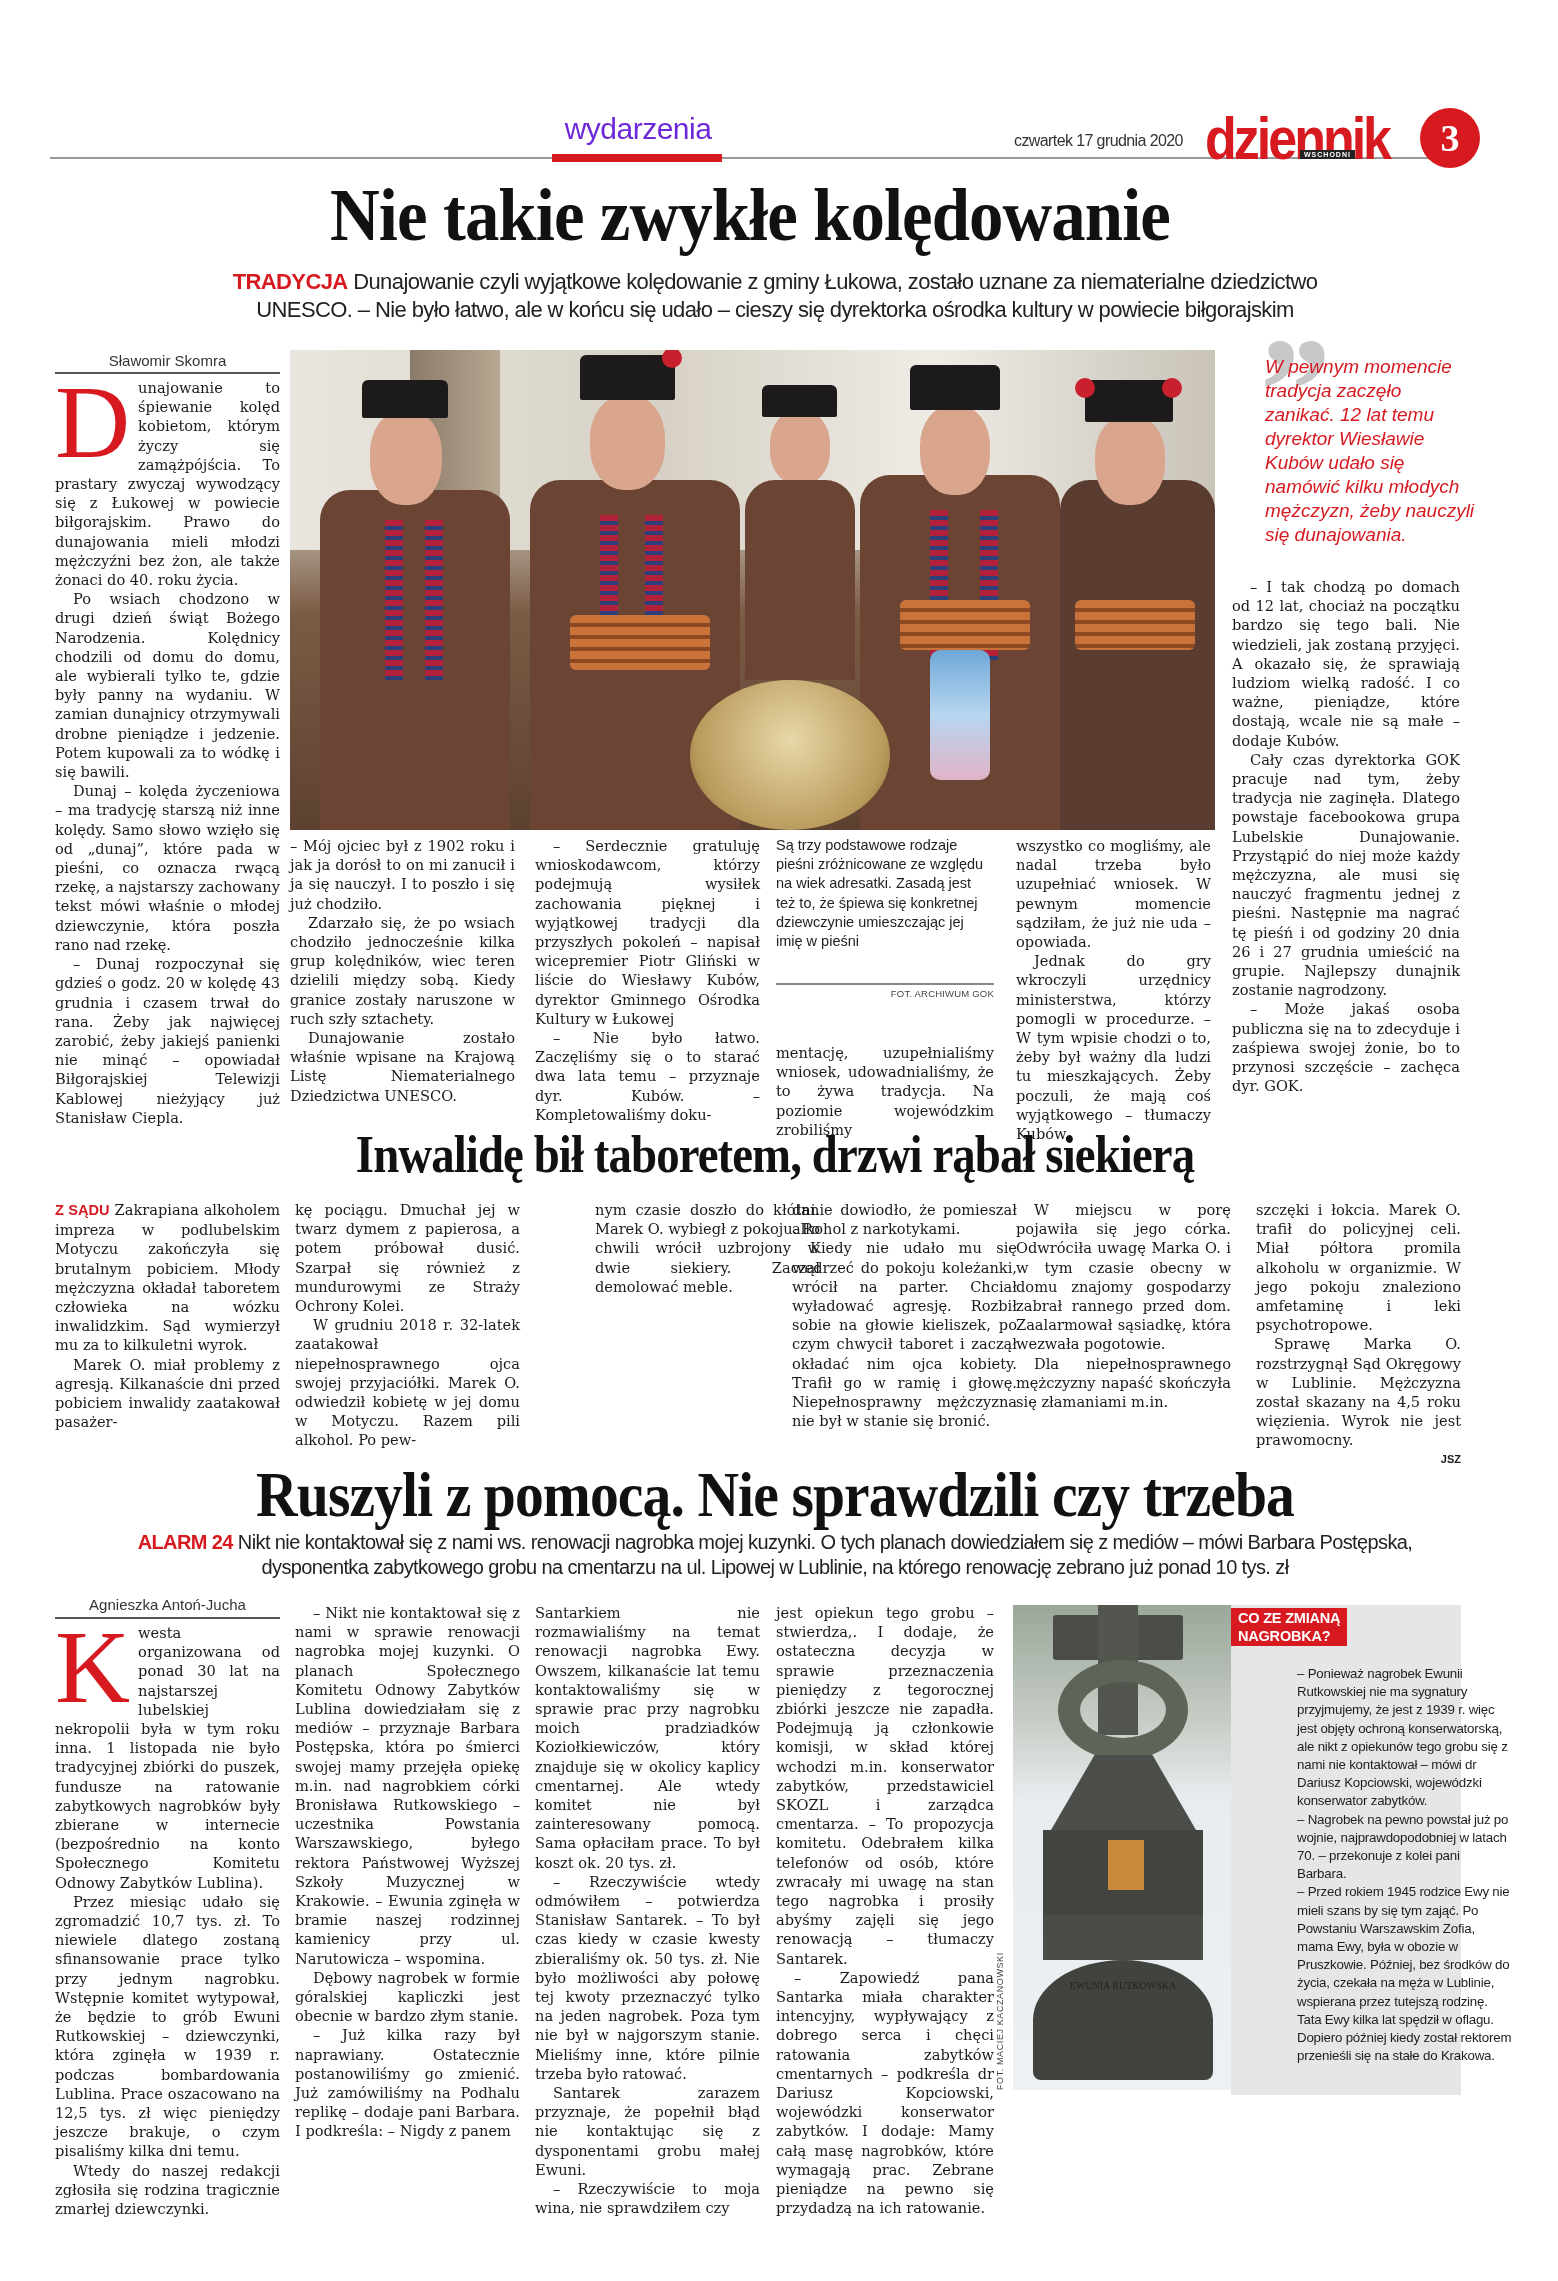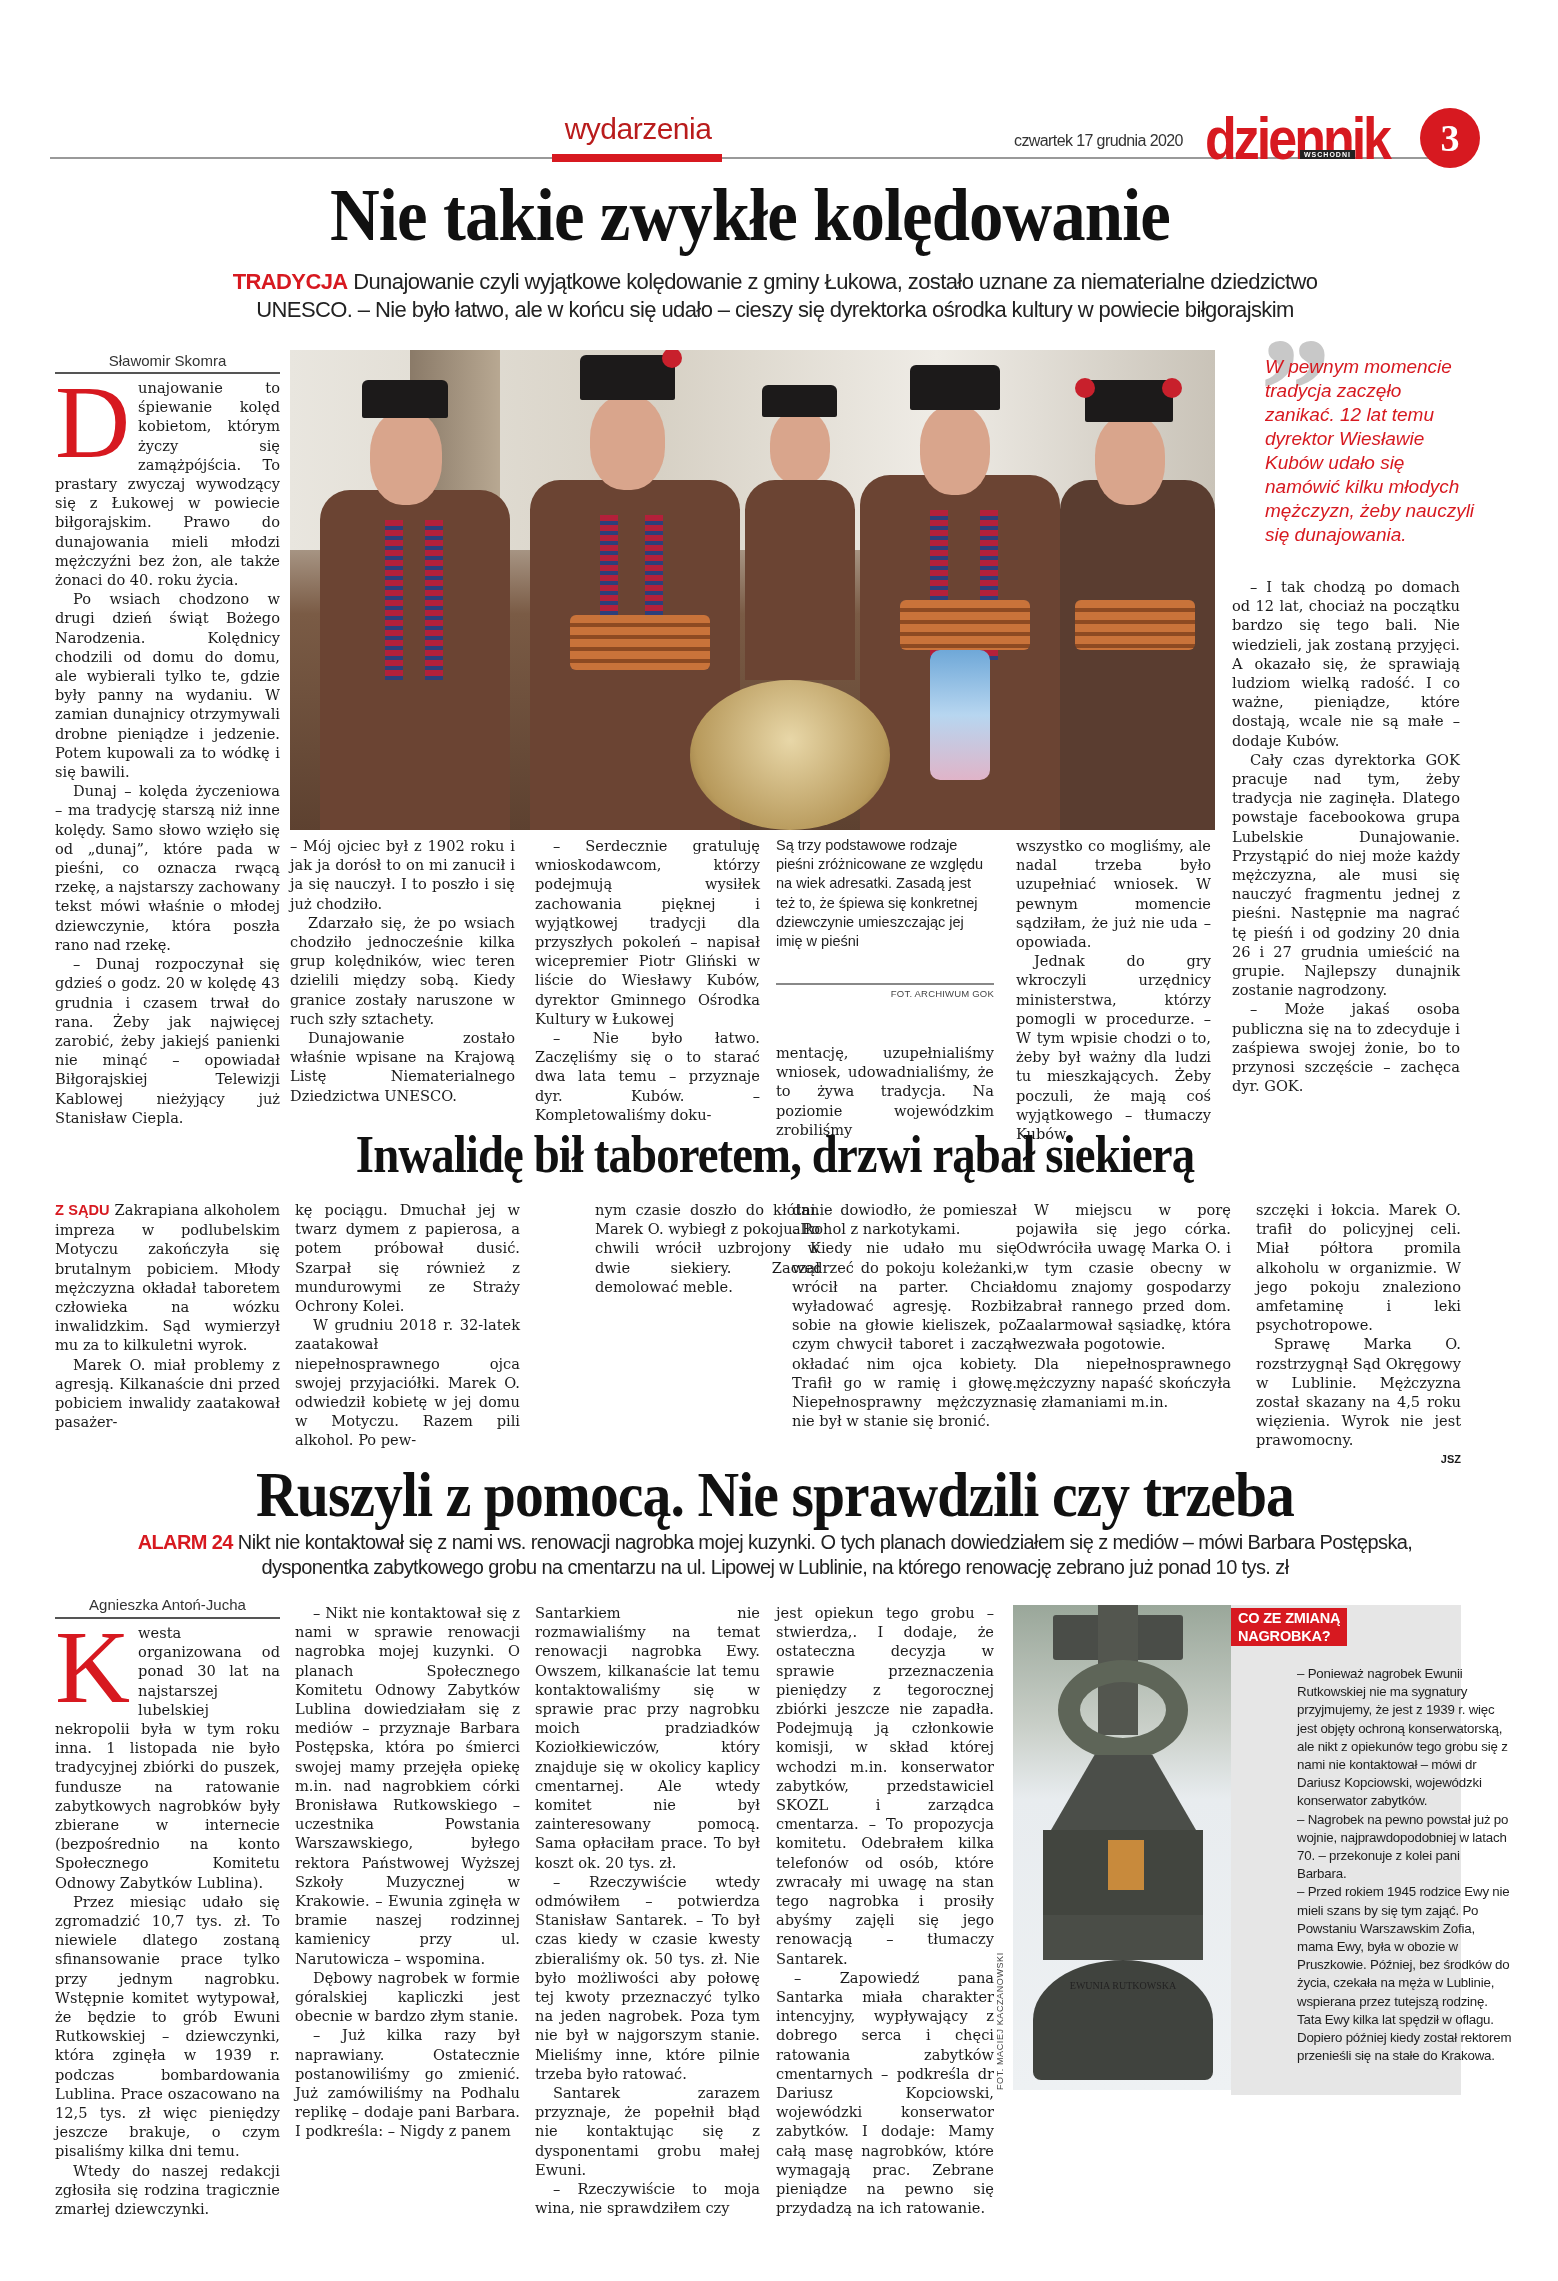--- a/index.html
+++ b/index.html
@@ -2,21 +2,21 @@
 <html><head>
 <meta charset="utf-8">
 <style>
   * { box-sizing: border-box; margin: 0; padding: 0; }
   html, body { width: 1558px; height: 2281px; background: #ffffff; overflow: hidden; }
   body { position: relative; font-family: "DejaVu Serif", serif; color: #1b1b1b; }
 
   .abs { position: absolute; }
 
   
-  .section-label { left: 548px; top: 112px; width: 180px; text-align: center; font-family: "Liberation Sans", sans-serif; font-size: 30px; color: #b91c1c; letter-spacing: -0.5px; }
+  .section-label { left: 548px; top: 112px; width: 180px; text-align: center; font-family: "Liberation Sans", sans-serif; font-size: 30px; color: #6d28d9; letter-spacing: -0.5px; }
   .header-line { left: 50px; top: 157px; width: 1390px; height: 2px; background: #999; }
   .section-bar { left: 552px; top: 154px; width: 170px; height: 8px; background: #d71920; }
   .issue-date { left: 1014px; top: 132px; font-family: "Liberation Sans", sans-serif; font-size: 16px; color: #333; letter-spacing: -0.6px; }
   .logo { left: 1205px; top: 108px; font-family: "Liberation Sans", sans-serif; font-weight: 900; font-size: 52px; color: #d71920; letter-spacing: -3px; line-height: 52px; transform: scaleY(1.15); transform-origin: top left; }
   .logo-sub { left: 1300px; top: 150px; background: #222; color: #fff; font-family: "Liberation Sans", sans-serif; font-size: 7px; font-weight: 700; padding: 1px 4px; letter-spacing: 1px; }
   .page-num { left: 1420px; top: 108px; width: 60px; height: 60px; border-radius: 50%; background: #d71920; color: #fff; font-family: "Liberation Serif", serif; font-size: 38px; font-weight: 700; text-align: center; line-height: 60px; }
 
   .headline { font-family: "Liberation Serif", serif; font-weight: 700; color: #111; text-align: center; letter-spacing: -1px; }
   .h1 { left: 50px; top: 170px; width: 1400px; font-size: 74px; line-height: 90px; transform: scaleX(0.93); transform-origin: center; }
   .h2 { left: 50px; top: 1122px; width: 1450px; font-size: 52px; line-height: 66px; transform: scaleX(0.9); }

